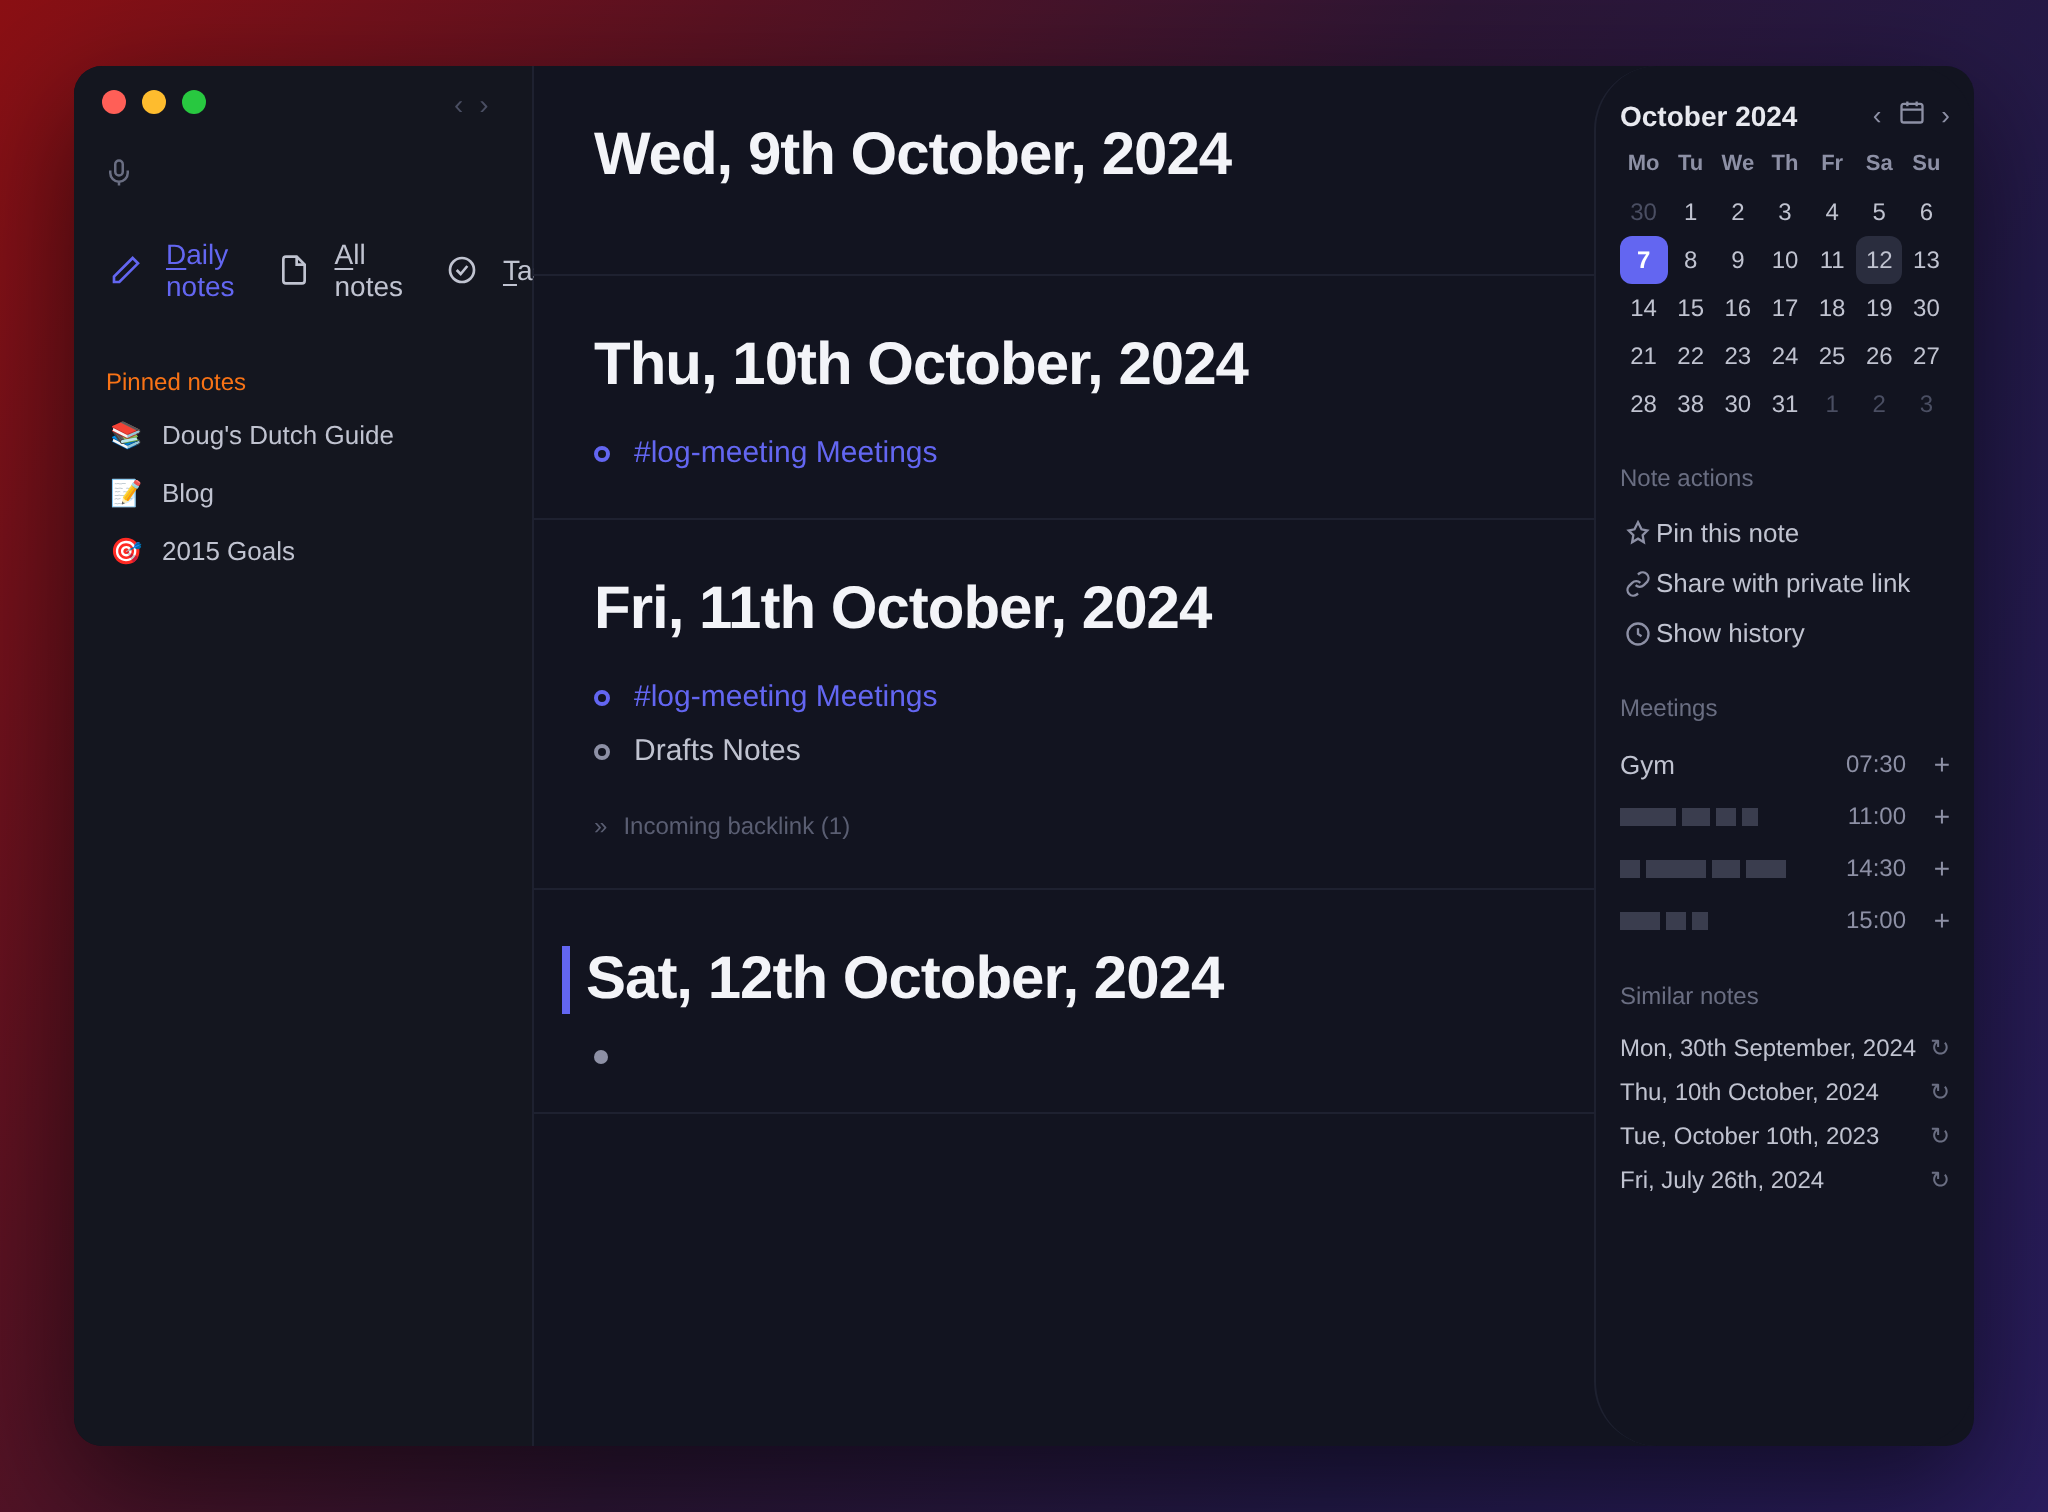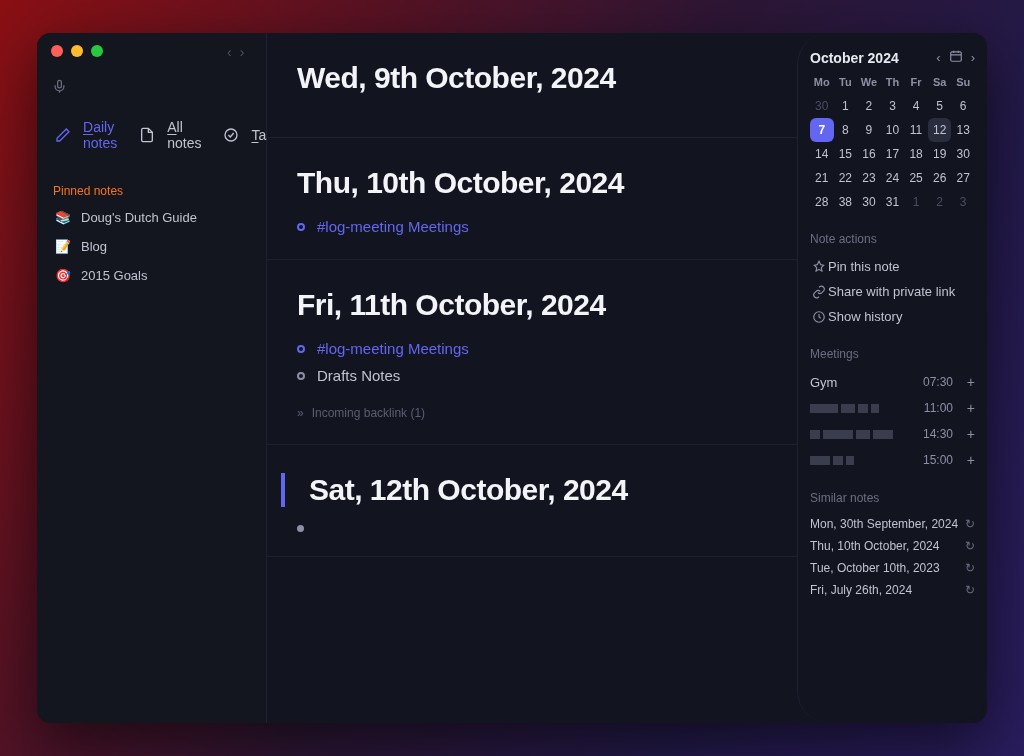--- a/index.html
+++ b/index.html
@@ -47,21 +47,21 @@
   .pinned{padding:0 8px;display:flex;flex-direction:column;gap:2px;}
   .pinitem{display:flex;align-items:center;gap:10px;padding:6px 10px;font-size:13px;color:#c0c3d0;cursor:pointer;border-radius:6px;}
   .emoji{width:16px;text-align:center;font-size:13px;}
 
   
   .main{flex:1;overflow-y:auto;position:relative;background:#121420;}
   .main::-webkit-scrollbar{width:6px}
   .main::-webkit-scrollbar-thumb{background:#2a2d3e;border-radius:3px}
   .dayblock{padding:28px 30px 24px 30px;border-bottom:1px solid #1e2130;}
   .dayblock h1{font-size:30px;font-weight:800;color:#f3f4f8;letter-spacing:-0.5px;margin-bottom:18px;}
-  .dayblock.selected h1{border-left:4px solid #6366f1;padding-left:24px;margin-left:-16px;}
+  .dayblock.selected h1{border-left:4px solid #6366f1;padding-left:8px;margin-left:-16px;}
   .bullets{display:flex;flex-direction:column;gap:10px;}
   .bullet{display:flex;align-items:center;gap:12px;font-size:15px;}
   .dot{width:7px;height:7px;border-radius:50%;background:#8d90a5;flex-shrink:0;}
   .dot.ring{background:transparent;border:2px solid #6366f1;width:8px;height:8px;}
   .dot.ring-grey{background:transparent;border:2px solid #8d90a5;width:8px;height:8px;}
   .bullet .link{color:#6366f1;cursor:pointer;}
   .bullet .txt{color:#c0c3d0}
   .bullet .hash{color:#6366f1}
   .backlinks{display:flex;align-items:center;gap:8px;color:#5a5e72;font-size:12px;margin-top:22px;}
 

